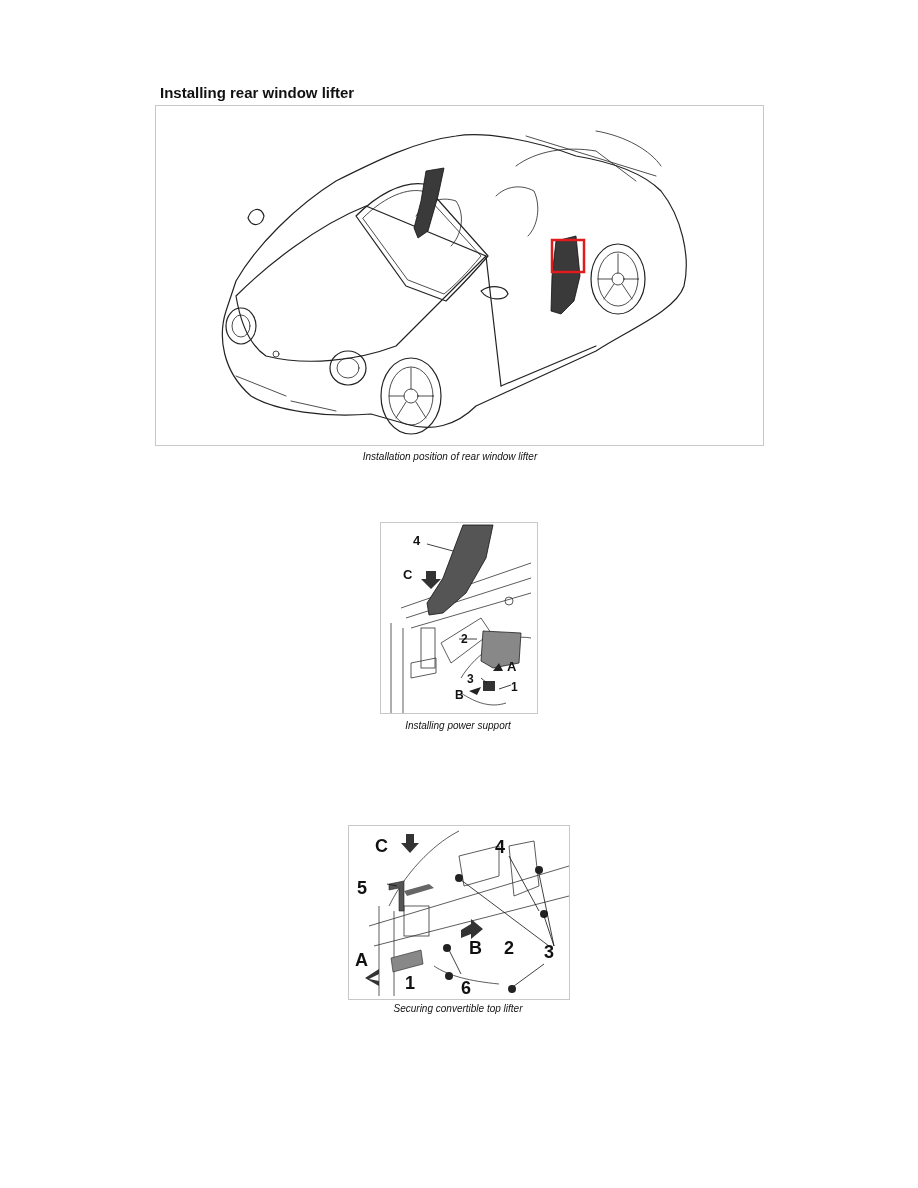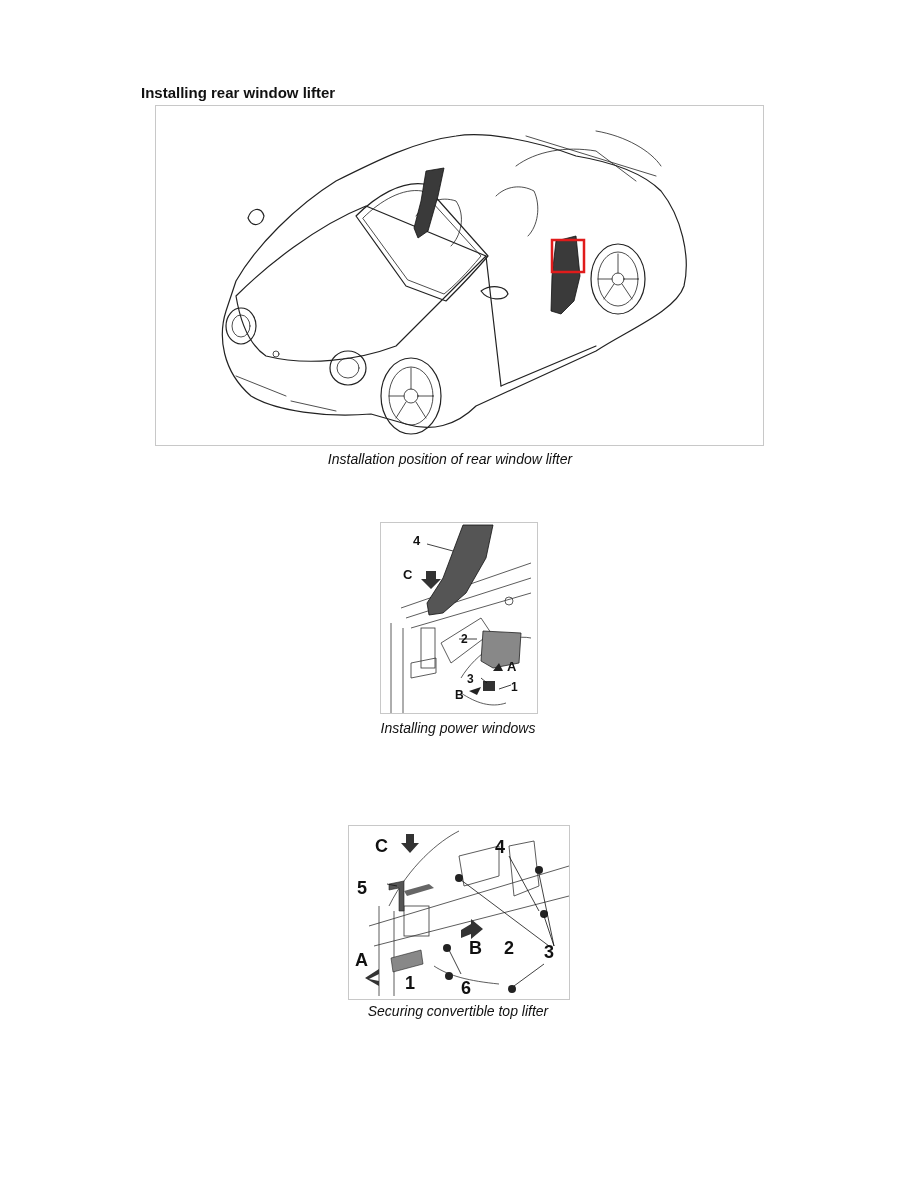--- a/index.html
+++ b/index.html
@@ -1,20 +1,20 @@
 <!DOCTYPE html>
 <html><head>
 <meta charset="utf-8">
 <style>
   html, body { margin: 0; padding: 0; background: #ffffff; }
   body { width: 918px; height: 1188px; position: relative; overflow: hidden;
          font-family: "Liberation Sans", sans-serif; color: #111; }
-  .heading { position: absolute; left: 141px; top: 84px; font-size: 15px; font-weight: bold; margin: 0; }
+  .heading { position: absolute; left: 160px; top: 84px; font-size: 15px; font-weight: bold; margin: 0; }
   .frame { position: absolute; border: 1px solid #c8c8c8; background: #fff; box-sizing: border-box; overflow: hidden; }
-  .caption { position: absolute; font-style: italic; font-size: 14px; text-align: center; white-space: nowrap; }
+  .caption { position: absolute; font-style: italic; font-size: 10px; text-align: center; white-space: nowrap; }
   svg { display: block; }
   .lbl { font-family: "Liberation Sans", sans-serif; font-weight: bold; fill: #111; }
 </style>
 </head>
 <body>
 
 <h1 class="heading">Installing rear window lifter</h1>
 
 <div class="frame" style="left:155px; top:105px; width:609px; height:341px;">
   <svg width="607" height="339" viewBox="0 0 607 339">
@@ -99,21 +99,21 @@
     <path d="M46,21 L72,28 M78,116 L96,116 M100,155 L106,160 M118,166 L130,162" stroke="#111" stroke-width="0.8"></path>
     <text class="lbl" x="32" y="22" font-size="13">4</text>
     <text class="lbl" x="22" y="56" font-size="13">C</text>
     <text class="lbl" x="80" y="120" font-size="12">2</text>
     <text class="lbl" x="126" y="148" font-size="13">A</text>
     <text class="lbl" x="86" y="160" font-size="12">3</text>
     <text class="lbl" x="130" y="168" font-size="12">1</text>
     <text class="lbl" x="74" y="176" font-size="12">B</text>
   </svg>
 </div>
-<div class="caption" style="left:360px; top:720px; width:196px;">Installing power windows</div>
+<div class="caption" style="left:360px; top:720px; width:196px;">Installing power support</div>
 
 <div class="frame" style="left:348px; top:825px; width:222px; height:175px;">
   <svg width="220" height="173" viewBox="0 0 220 173">
     <g fill="none" stroke="#333" stroke-width="0.8">
       <path d="M40,80 C60,40 90,15 110,5"></path>
       <path d="M20,100 L220,40"></path>
         <path d="M25,120 L220,70"></path>
       <path d="M30,80 L30,170"></path>
         <path d="M45,85 L45,170"></path>
       <rect x="55" y="80" width="25" height="30"></rect>

